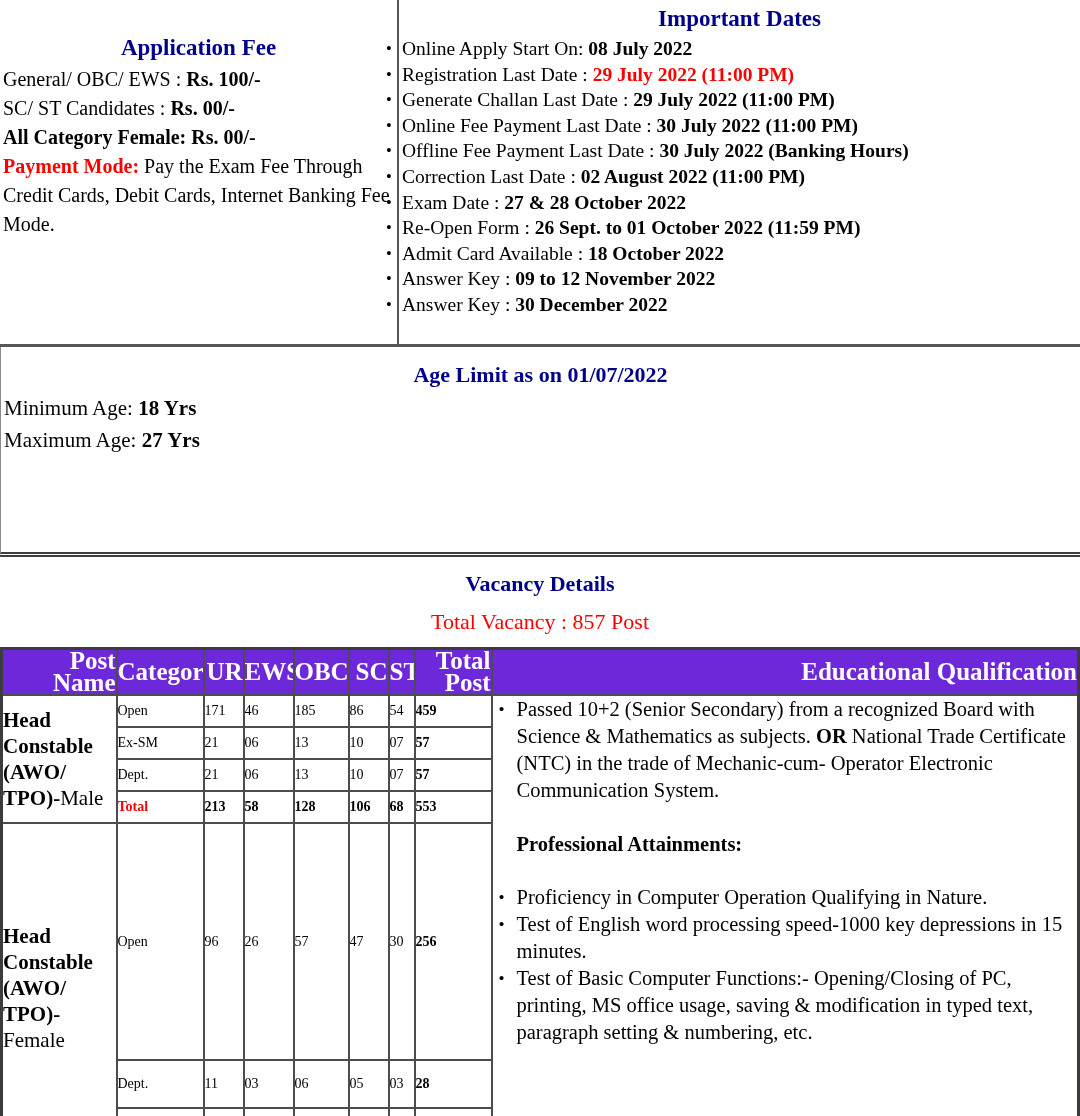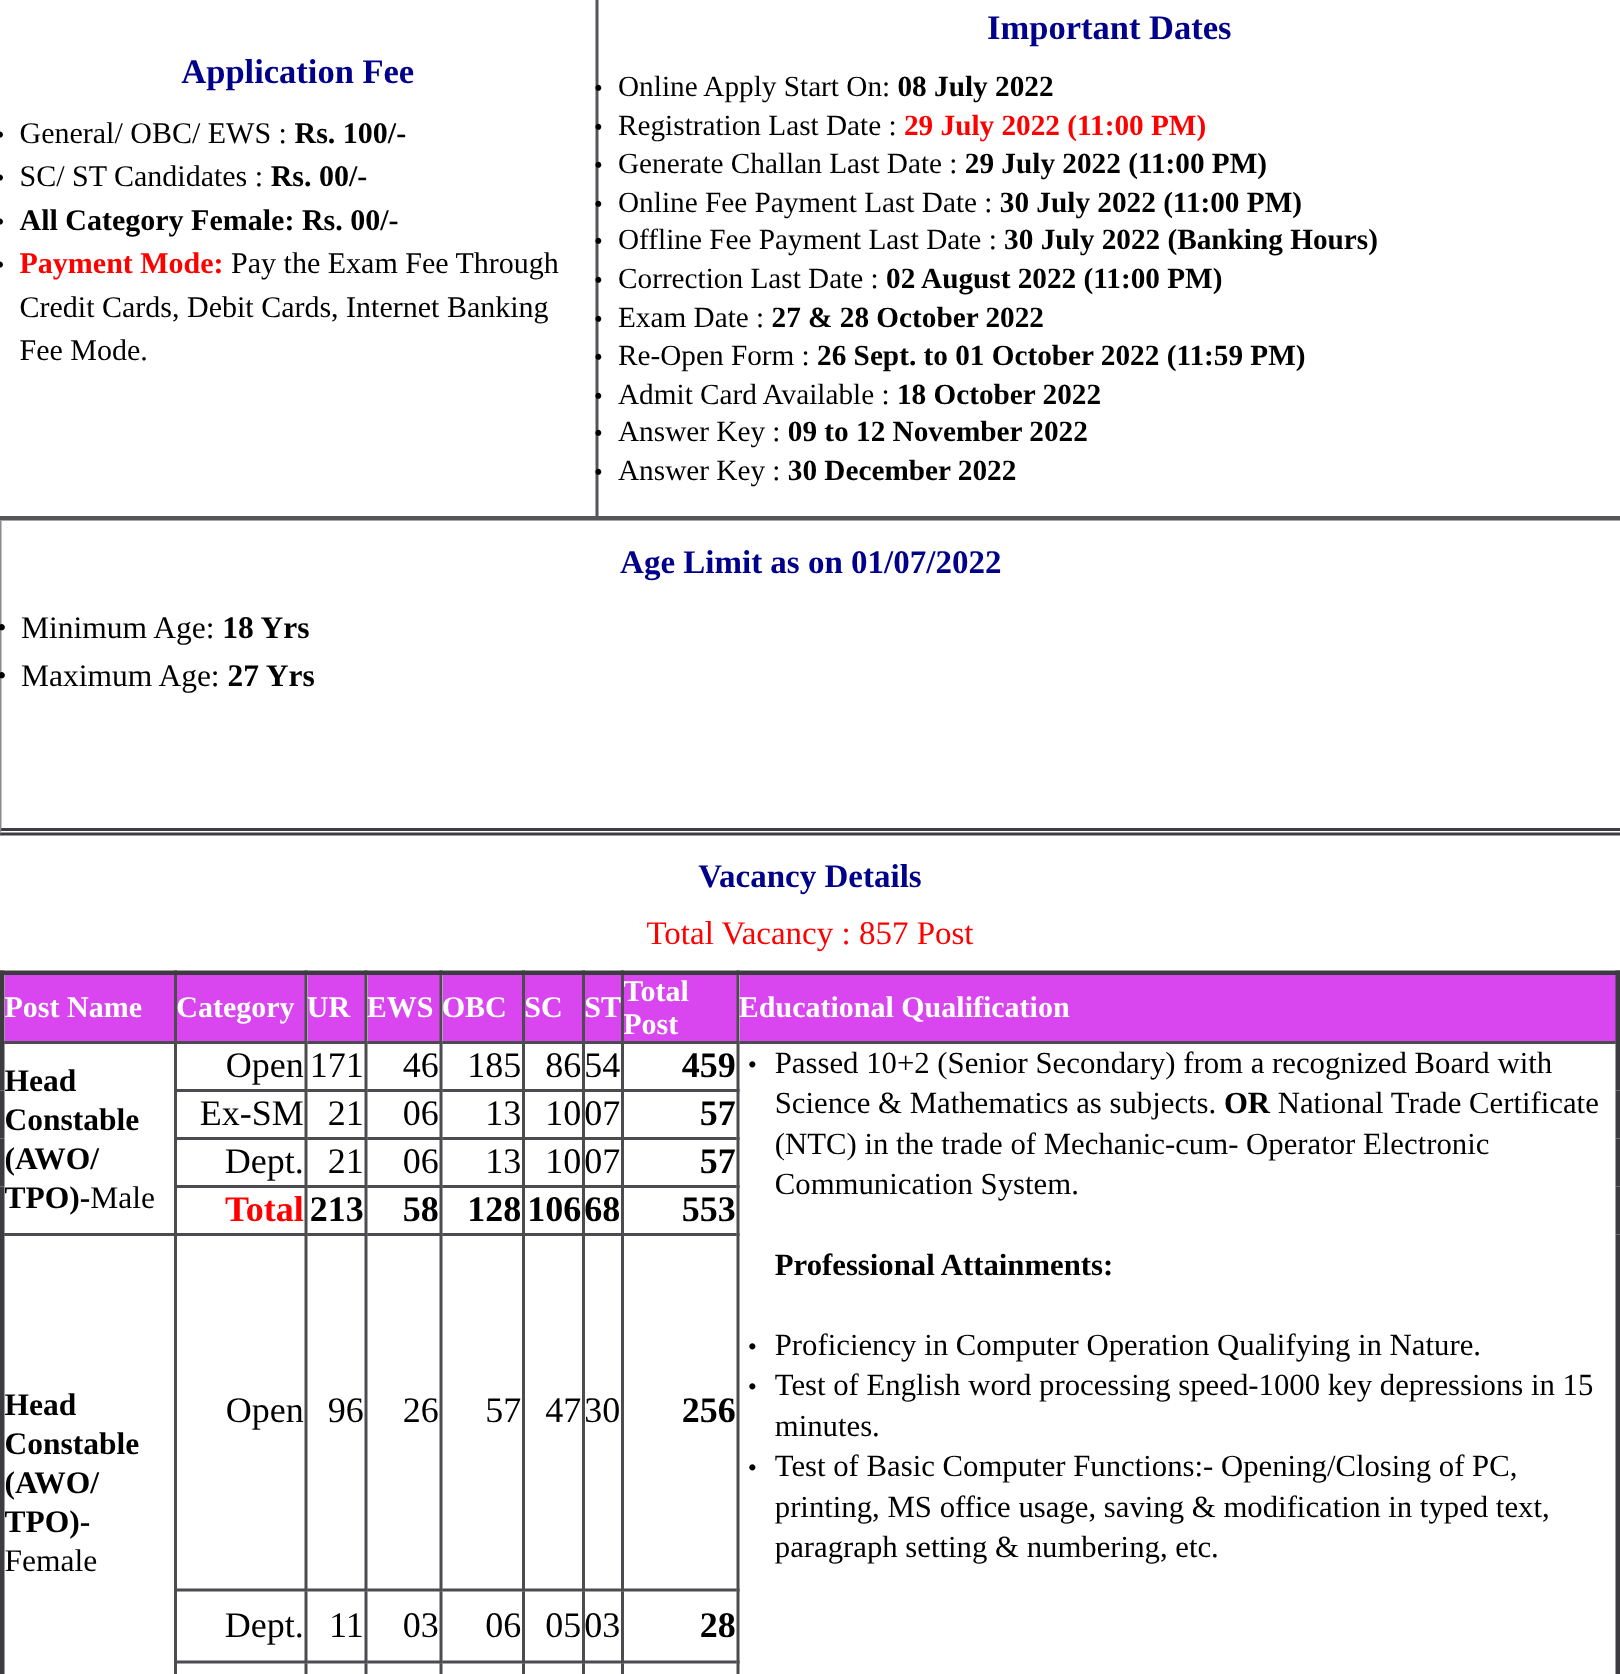--- a/index.html
+++ b/index.html
@@ -9,42 +9,42 @@
   }
   b{font-weight:bold;}
   .red{color:#FF0000;}
   .sec-title{text-align:center;color:#00008B;font-weight:bold;font-size:23px;margin:0;line-height:28px;}
 
   
   .top{display:flex;height:347px;box-sizing:border-box;border-bottom:3px solid #55555A;}
   .fee-col{width:399px;box-sizing:border-box;border-right:2px solid #55555A;padding-top:34px;}
   .dates-col{flex:1;box-sizing:border-box;padding-top:5px;}
 
-  ul.blist{list-style:none;margin:13px;padding:0;}
+  ul.blist{list-style:none;margin:3px;padding:0;}
   ul.blist li{position:relative;}
   ul.blist li::before{content:"\2022";position:absolute;left:-16px;top:0;font-size:0.85em;}
 
   .fee-list{margin-top:26px;padding-left:48px;padding-right:8px;font-size:20px;line-height:29px;}
   .dates-list{margin-top:21px;padding-left:44px;padding-right:4px;font-size:19.5px;line-height:25.6px;}
 
   
   .age{height:210px;box-sizing:border-box;border-bottom:5px double #3E3E42;border-left:1px solid #8a8a8e;padding-top:14px;}
   .age-list{margin-top:15px;padding-left:50px;font-size:21px;line-height:32px;}
 
   
   .vacancy{padding-top:13px;}
   .vacancy-sub{text-align:center;color:#FF0000;font-weight:normal;font-size:22px;margin:11px 0 0 0;line-height:26px;}
   .vacancy-title{font-size:22px;text-align:center;}
 
   table.vtab{width:1080px;box-sizing:border-box;border-collapse:collapse;table-layout:fixed;
     border:3px solid #3C3C40;margin-top:12px;}
   table.vtab th,table.vtab td{border:2px solid #4C4C50;padding:0;overflow:hidden;}
   table.vtab thead tr{height:46px;}
-  table.vtab th{background:#d946ef;color:#FFFFFF;font-weight:bold;font-size:20px;line-height:22px;text-align:left;}
-  td.cat,td.num{text-align:right;font-size:24px;}
+  table.vtab th{background:#6d28d9;color:#FFFFFF;font-weight:bold;font-size:25px;line-height:22px;text-align:right;}
+  td.cat,td.num{text-align:left;font-size:14px;}
   td.totcol{font-weight:bold;}
   tr.total-row td{font-weight:bold;}
   td.cat .red-lbl{color:#FF0000;font-weight:bold;}
   td.post{text-align:left;font-weight:bold;font-size:21px;line-height:26px;padding:2px 1px;}
   td.post .nrm{font-weight:normal;}
   tr.r32{height:32px;} tr.r237{height:237px;} tr.r48{height:48px;} tr.r46{height:46px;}
 
   td.qual{vertical-align:top;padding:5px 14px 0 12px;font-size:20.5px;line-height:27px;text-align:left;}
   .q-list{list-style:none;margin:0;padding:0;}
   .q-list li{position:relative;padding-left:24px;}

